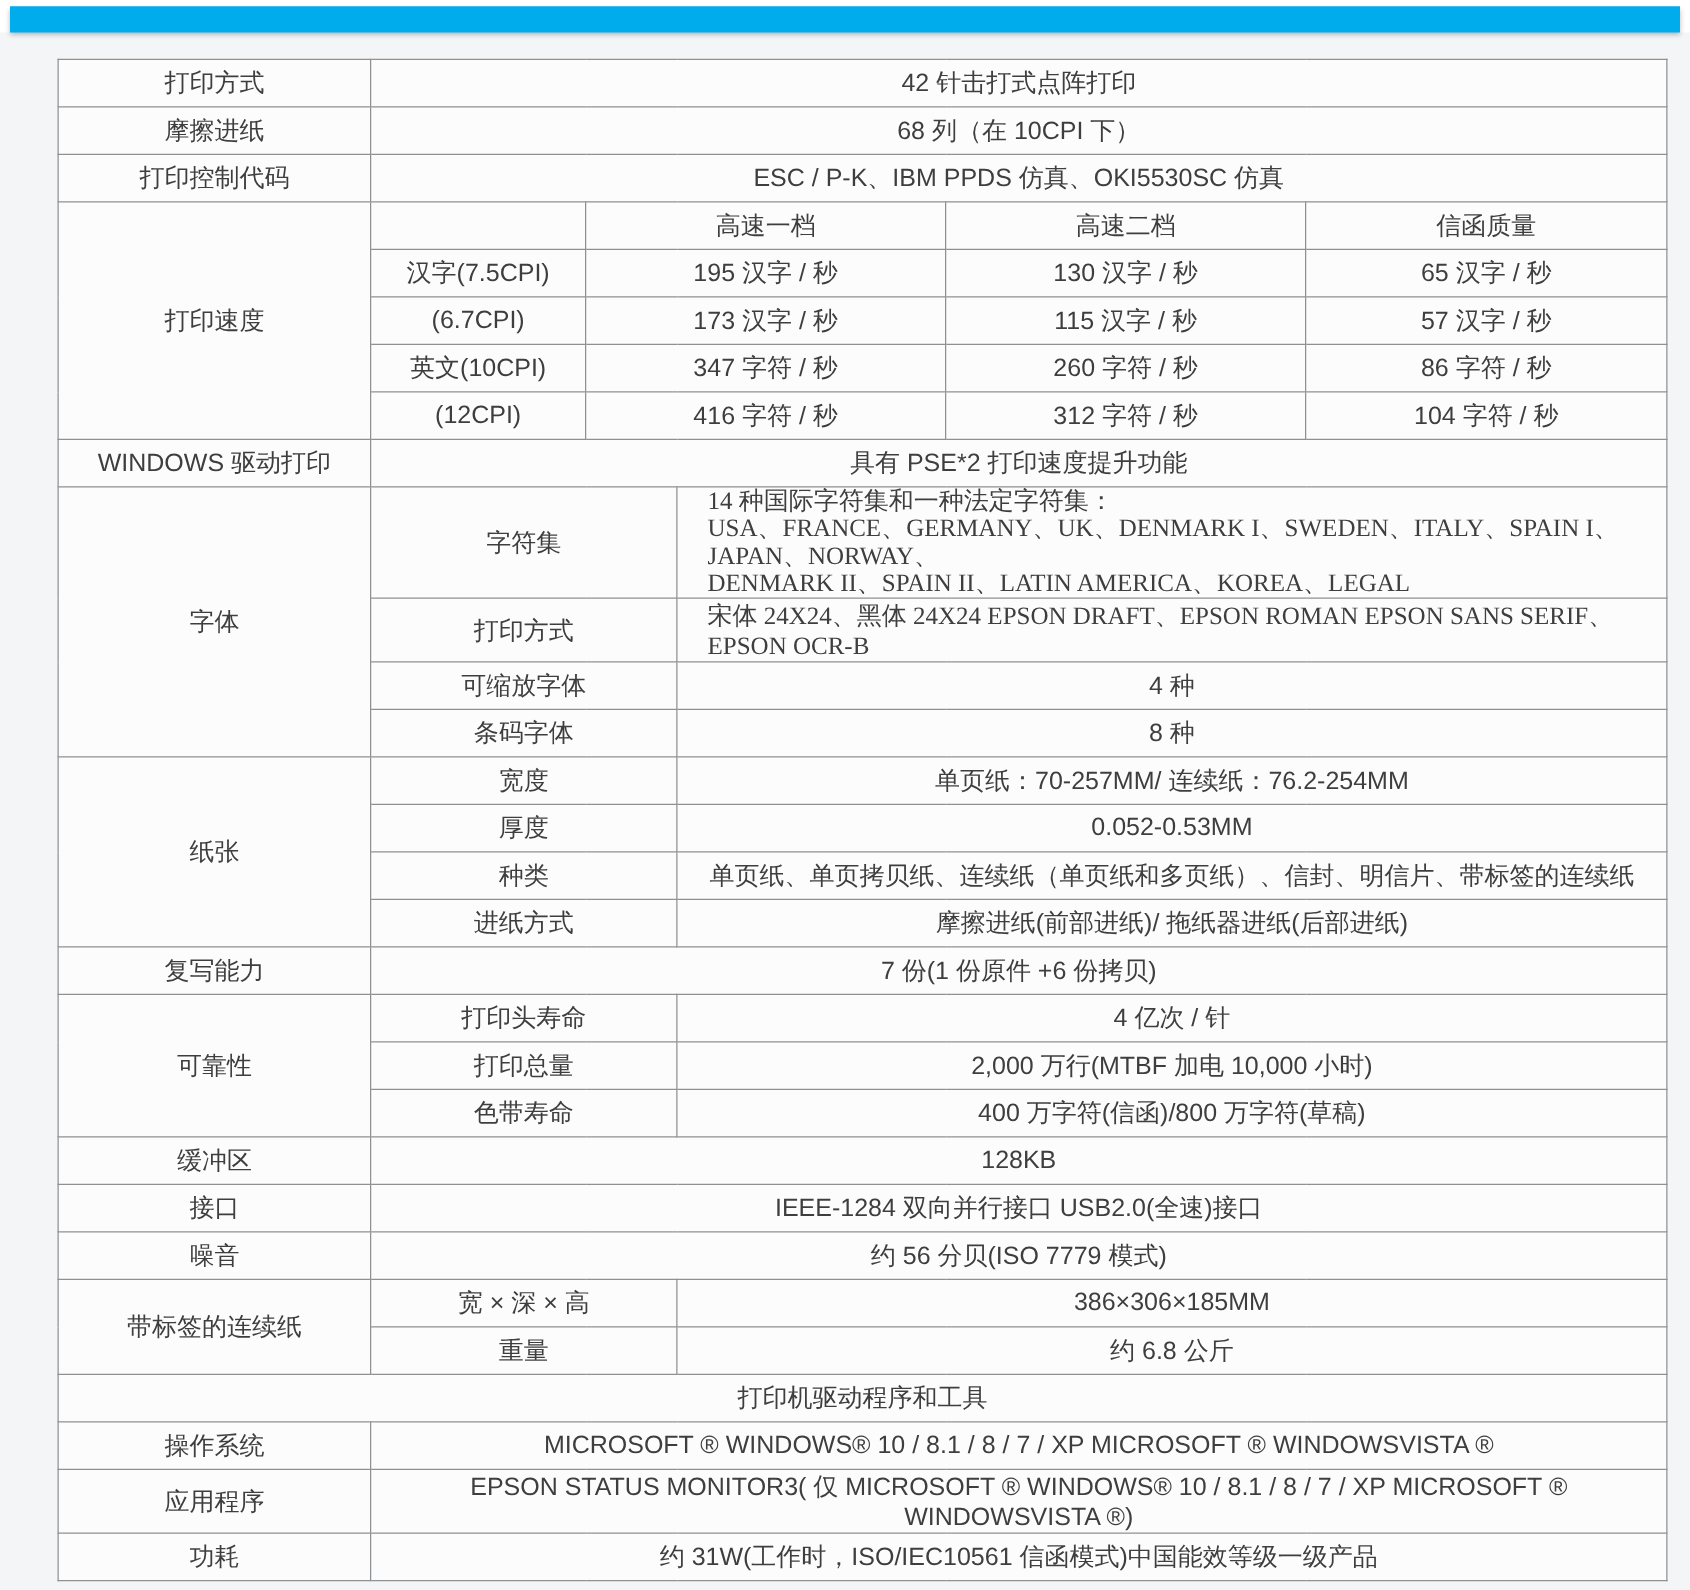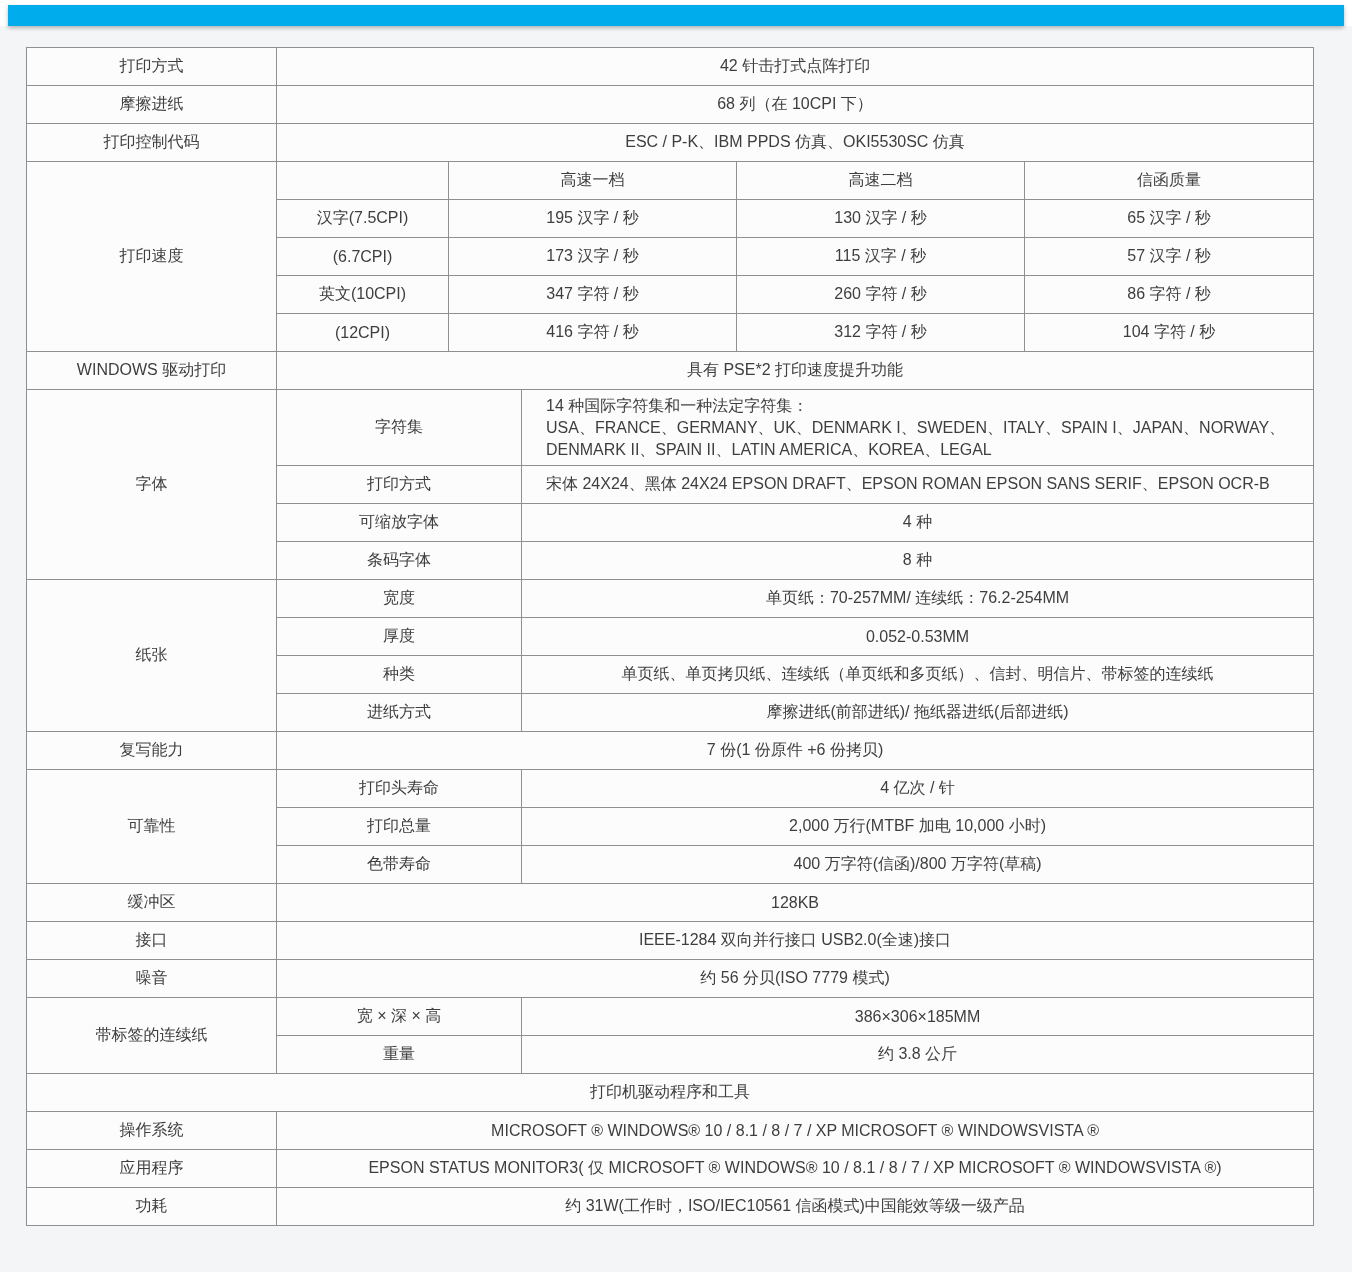--- a/index.html
+++ b/index.html
@@ -8,31 +8,31 @@
     background:#f4f5f6;
     font-family:"Liberation Sans","DejaVu Sans",sans-serif;
     color:#3e3e3e;
   }
   .top-band{background:#ffffff;padding:5px 8px 0 8px;}
   .blue-bar{
     height:21px;background:#00acec;
     box-shadow:0 2px 4px rgba(0,0,0,0.28);
   }
   table.spec{
-    position:absolute;left:26px;top:47px;width:1287px;
+    position:absolute;left:46px;top:47px;width:1287px;
     border-collapse:collapse;table-layout:fixed;
-    background:#fcfcfc;font-size:16px;color:#3e3e3e;
+    background:#fcfcfc;font-size:20px;color:#3e3e3e;
   }
   table.spec td{
     border:1.4px solid #8f9091;
     text-align:center;vertical-align:middle;
     height:37px;padding:0 6px;
     overflow:hidden;
   }
-  table.spec td.left{text-align:left;padding-left:24px;}
+  table.spec td.left{text-align:left;padding-left:24px;font-family:Liberation Serif, serif;}
   tr.tall td{height:75px;}
   .cs-line{line-height:22px;text-align:left;}
 </style>
 </head>
 <body>
 
 <div class="top-band">
   <div class="blue-bar"></div>
 </div>
 
@@ -171,21 +171,21 @@
     <td colspan="5">约 56 分贝(ISO 7779 模式)</td>
   </tr>
 
   <tr>
     <td rowspan="2">带标签的连续纸</td>
     <td colspan="2">宽 × 深 × 高</td>
     <td colspan="3">386×306×185MM</td>
   </tr>
   <tr>
     <td colspan="2">重量</td>
-    <td colspan="3">约 3.8 公斤</td>
+    <td colspan="3">约 6.8 公斤</td>
   </tr>
 
   <tr>
     <td colspan="6">打印机驱动程序和工具</td>
   </tr>
 
   <tr>
     <td>操作系统</td>
     <td colspan="5">MICROSOFT ® WINDOWS® 10 / 8.1 / 8 / 7 / XP MICROSOFT ® WINDOWSVISTA ®</td>
   </tr>

